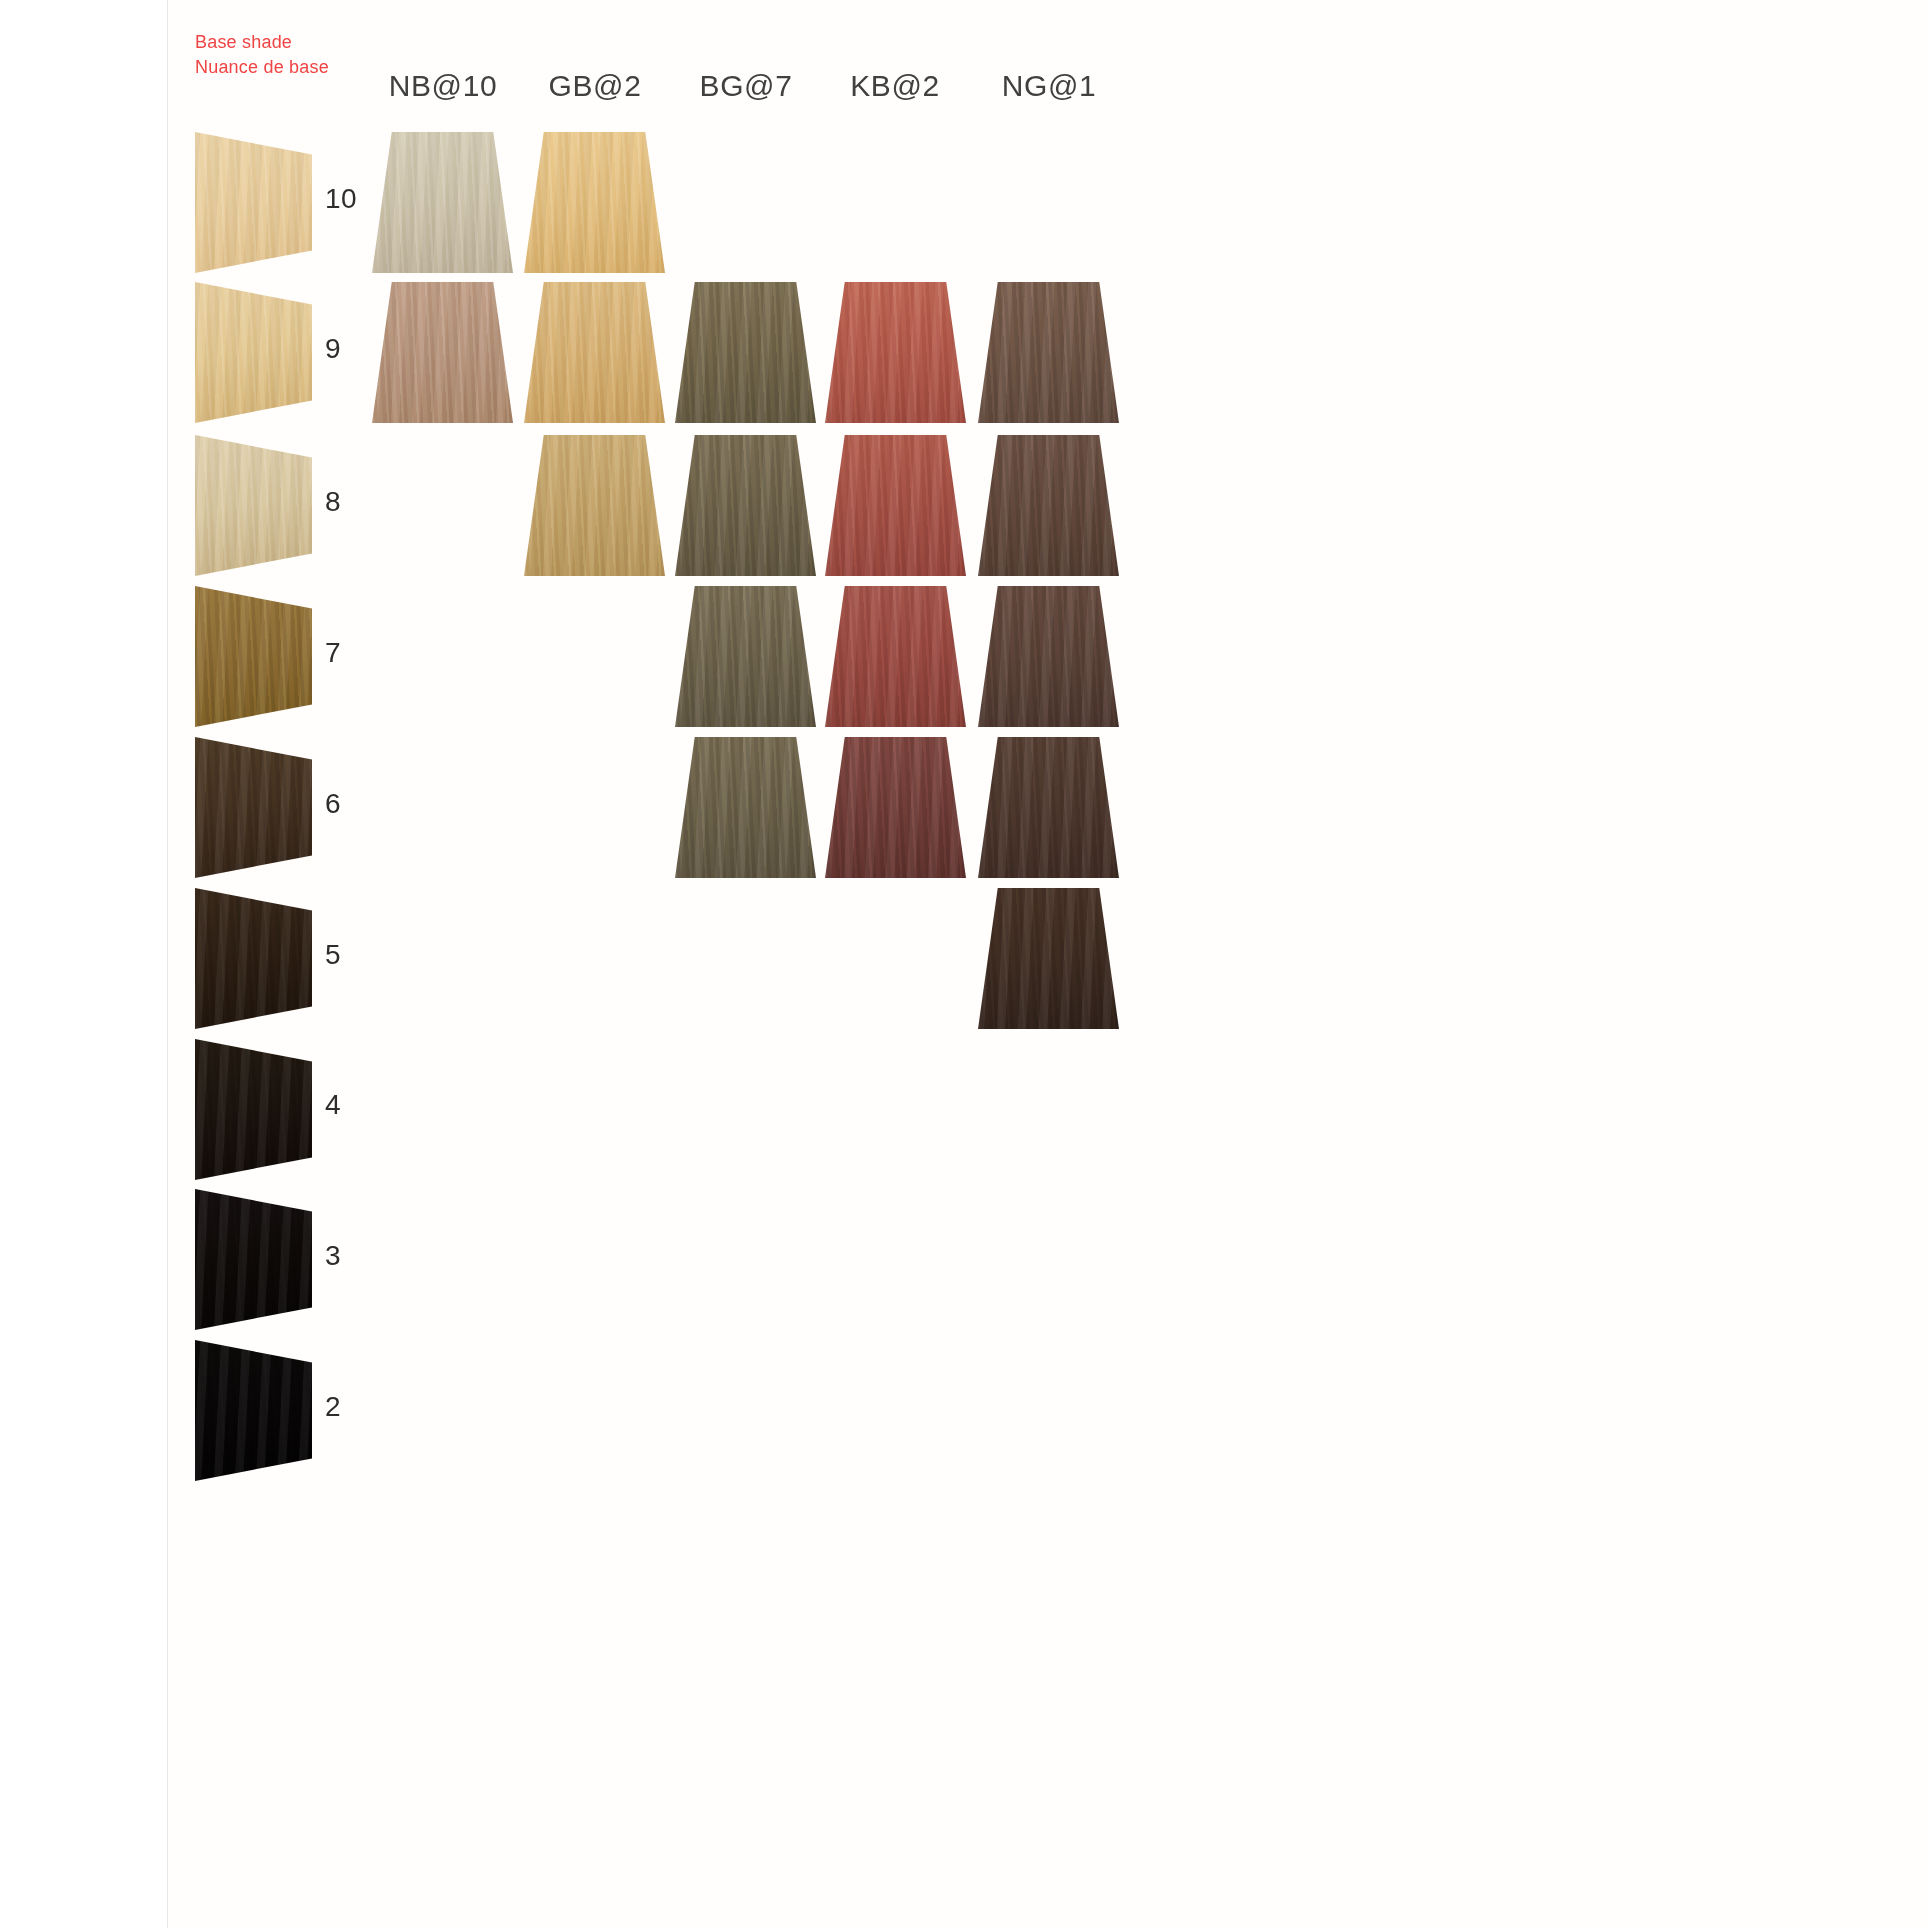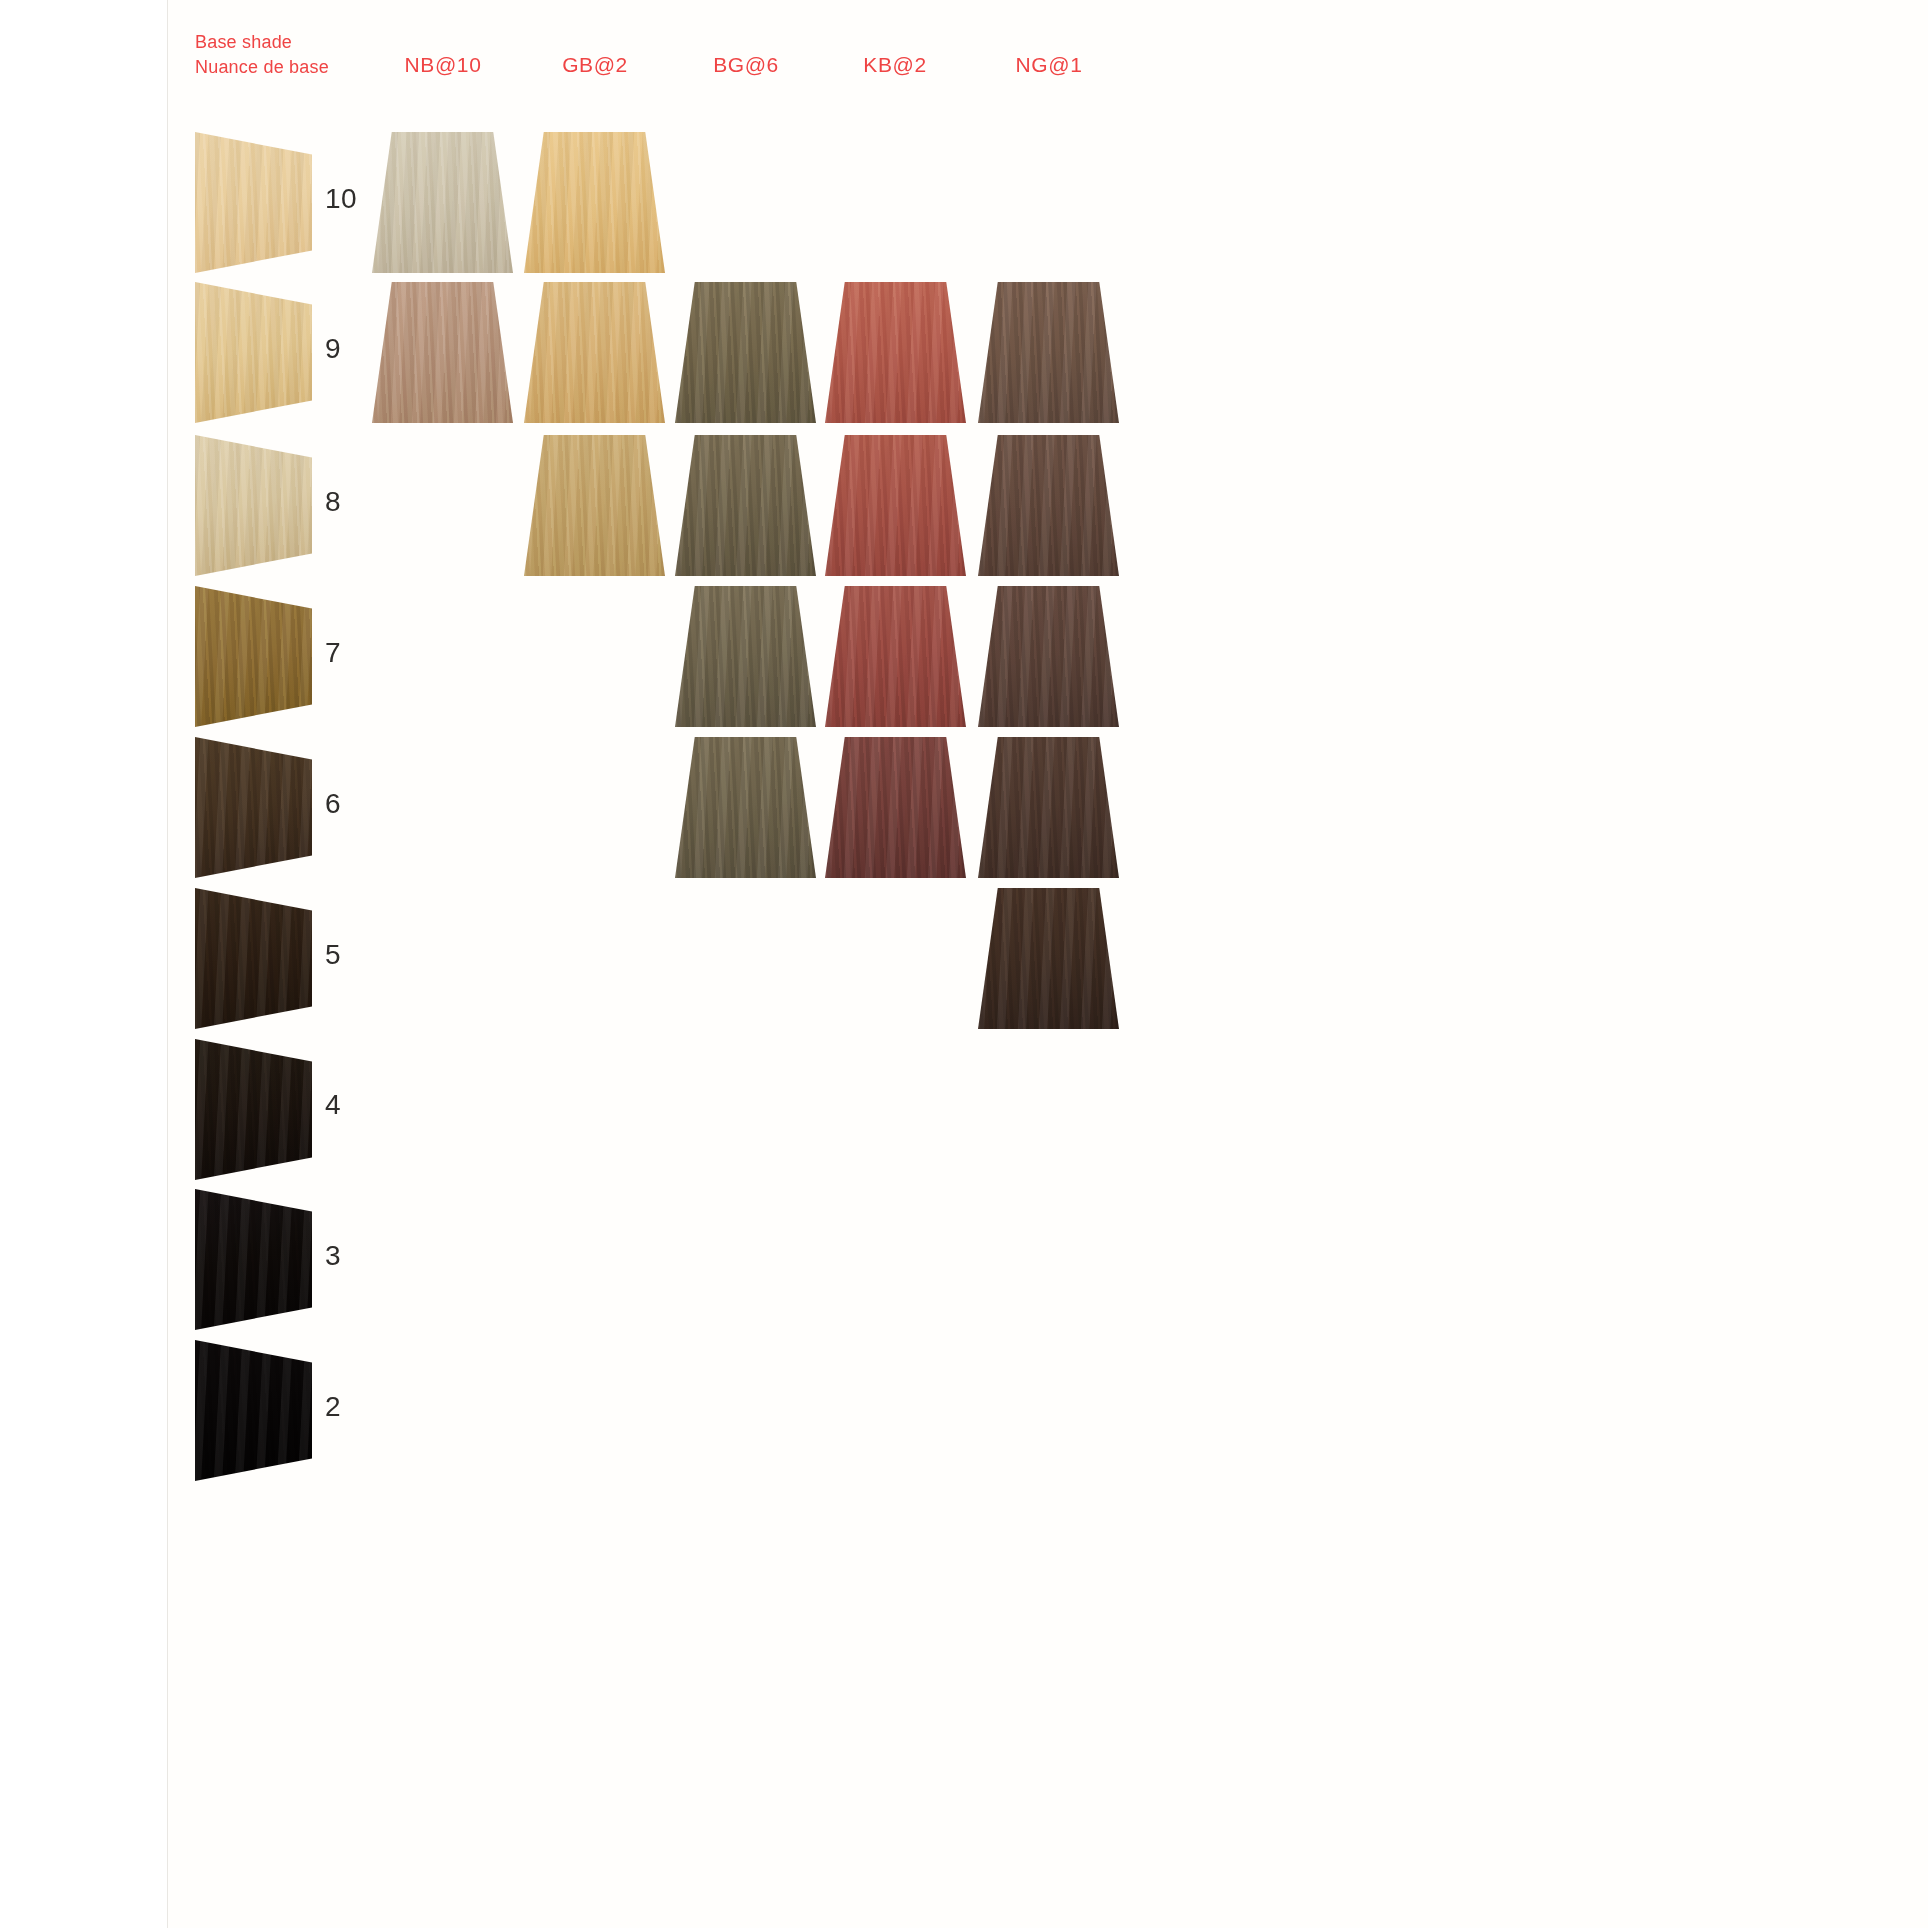--- a/index.html
+++ b/index.html
@@ -33,23 +33,23 @@
     width:188px;
     color:#ef4444;
     font-size:18px;
     line-height:25.4px;
     letter-spacing:0.2px;
   }
   .header-label div{white-space:nowrap;}
 
   .col-head{
     position:absolute;
-    top:53px;
-    color:#ef4444;
-    font-size:21px;
+    top:69px;
+    color:#404040;
+    font-size:30px;
     letter-spacing:0.6px;
     text-align:center;
     white-space:nowrap;
     transform:translateX(-50%);
   }
   .base-swatch{
     position:absolute;
     left:195px;
     width:117px;
     overflow:hidden;
@@ -118,21 +118,21 @@
   <div class="sheet"></div>
 
   <div class="header-label">
     <div>Base shade</div>
     <div>Nuance de base</div>
   </div>
 
   <div id="column-headers">
       <div class="col-head" style="left: 443px;">NB@10</div>
       <div class="col-head" style="left: 595px;">GB@2</div>
-      <div class="col-head" style="left: 746px;">BG@6</div>
+      <div class="col-head" style="left: 746px;">BG@7</div>
       <div class="col-head" style="left: 895px;">KB@2</div>
       <div class="col-head" style="left: 1049px;">NG@1</div>
     </div>
   <div id="base-column">
       <div class="base-swatch" style="top: 132px; height: 141px;">
         <div class="shape" style="background: linear-gradient(168deg, rgb(237, 212, 166) 0%, rgb(233, 205, 155) 48%, rgb(224, 191, 136) 100%);"></div>
       </div>
       <div class="base-num" style="top: 183px;">10</div>
       <div class="base-swatch" style="top: 282px; height: 141px;">
         <div class="shape" style="background: linear-gradient(168deg, rgb(233, 207, 158) 0%, rgb(227, 199, 143) 48%, rgb(212, 178, 115) 100%);"></div>

